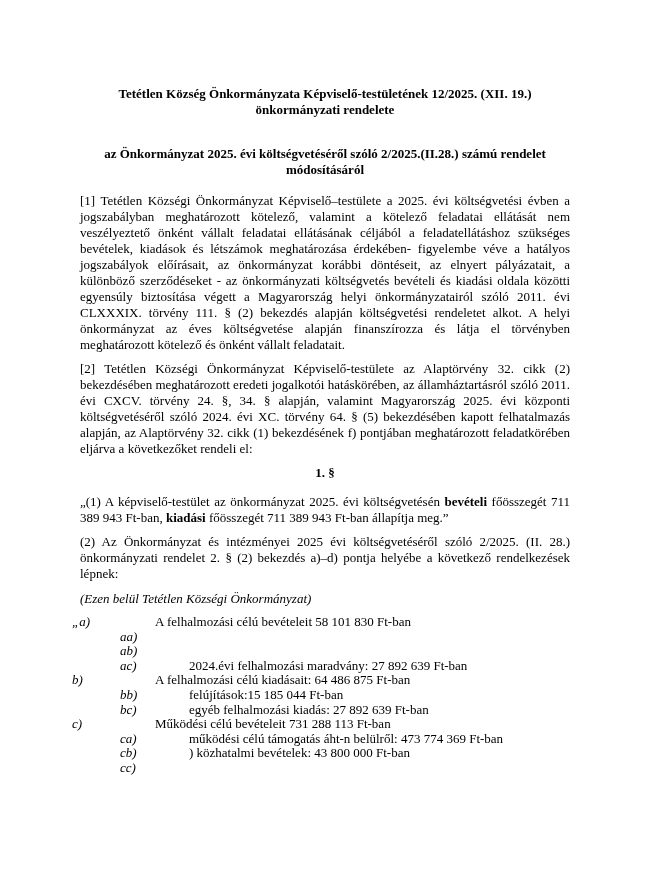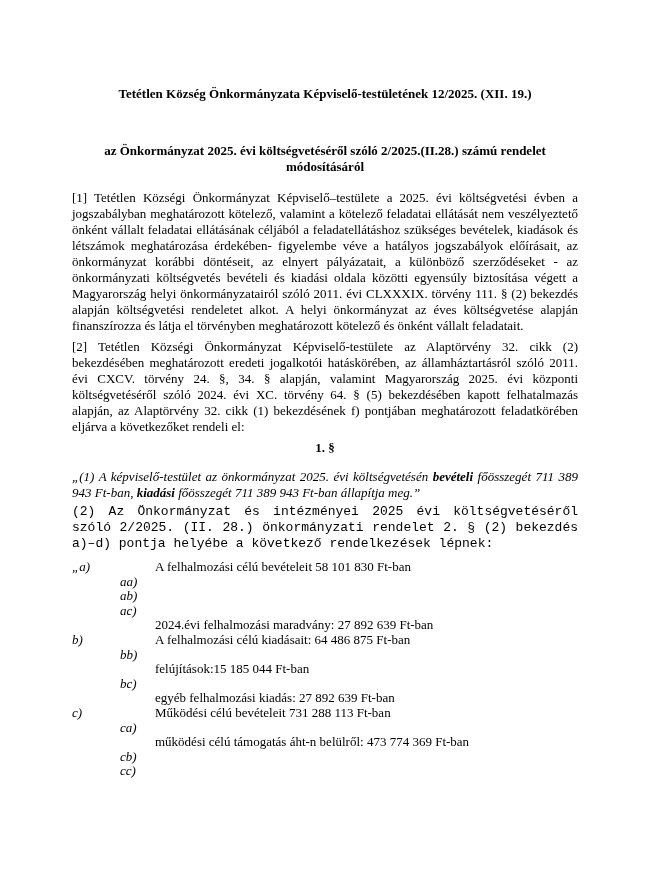--- a/index.html
+++ b/index.html
@@ -9,66 +9,68 @@
     background:#ffffff;color:#000000;
     font-family:"Liberation Serif","DejaVu Serif",serif;
     font-size:13px;
     box-sizing:border-box;
     padding:86px 72px 0 72px;
     overflow:hidden;
   }
   .title,.subtitle{
     font-weight:bold;text-align:center;line-height:16px;
   }
-  .subtitle{margin-top:41px;}
-  p{margin:0;}
+  .subtitle{margin-top:28px;}
+  p{margin:8px;}
   .just{text-align:justify;line-height:16px;}
   .mt-p1{margin-top:15px;}
   .mt-p2{margin-top:5px;}
   .sechead{
     margin-top:5px;margin-bottom:11px;
     text-align:center;font-weight:bold;line-height:16px;
   }
-  .mt-quote{margin-top:13px;font-style:italic;}
-  .mt-s1p2{margin-top:3px;font-family:Liberation Mono, monospace;}
+  .mt-quote{margin-top:13px;}
+  .mt-s1p2{margin-top:3px;}
   .note{margin-top:9px;font-style:italic;line-height:16px;}
   .list{margin-top:8px;}
   .li{display:flex;line-height:14.6px;}
   .mk{font-style:italic;flex:0 0 auto;}
   .l1 .mk{width:48px;}
-  .l2{padding-left:48px;flex-direction:column;}
+  .l2{padding-left:48px;}
   .l2 .mk{width:34px;}
   .tx{flex:1 1 auto;margin-left:35px;}
   b{font-weight:bold;}
 </style>
 </head>
 <body>
 
 <div class="page">
 
   <div class="title">
     <div>Tetétlen Község Önkormányzata Képviselő-testületének 12/2025. (XII. 19.)</div>
+    <div>önkormányzati rendelete</div>
   </div>
 
   <div class="subtitle">
     <div>az Önkormányzat 2025. évi költségvetéséről szóló 2/2025.(II.28.) számú rendelet</div>
     <div>módosításáról</div>
   </div>
 
   <p class="just mt-p1">[1] Tetétlen Községi Önkormányzat Képviselő–testülete a 2025. évi költségvetési évben a jogszabályban meghatározott kötelező, valamint a kötelező feladatai ellátását nem veszélyeztető önként vállalt feladatai ellátásának céljából a feladatellátáshoz szükséges bevételek, kiadások és létszámok meghatározása érdekében- figyelembe véve a hatályos jogszabályok előírásait, az önkormányzat korábbi döntéseit, az elnyert pályázatait, a különböző szerződéseket - az önkormányzati költségvetés bevételi és kiadási oldala közötti egyensúly biztosítása végett a Magyarország helyi önkormányzatairól szóló 2011. évi CLXXXIX. törvény 111. § (2) bekezdés alapján költségvetési rendeletet alkot. A helyi önkormányzat az éves költségvetése alapján finanszírozza és látja el törvényben meghatározott kötelező és önként vállalt feladatait.</p>
 
   <p class="just mt-p2">[2] Tetétlen Községi Önkormányzat Képviselő-testülete az Alaptörvény 32. cikk (2) bekezdésében meghatározott eredeti jogalkotói hatáskörében, az államháztartásról szóló 2011. évi CXCV. törvény 24. §, 34. § alapján, valamint Magyarország 2025. évi központi költségvetéséről szóló 2024. évi XC. törvény 64. § (5) bekezdésében kapott felhatalmazás alapján, az Alaptörvény 32. cikk (1) bekezdésének f) pontjában meghatározott feladatkörében eljárva a következőket rendeli el:</p>
 
   <div class="sechead">1. §</div>
 
 
   <p class="just mt-quote"><span>„(1) A képviselő-testület az önkormányzat 2025. évi költségvetésén </span><b>bevételi</b><span> főösszegét 711 389 943 Ft-ban, </span><b>kiadási</b><span> főösszegét 711 389 943 Ft-ban állapítja meg.”</span></p>
 
   <p class="just mt-s1p2">(2) Az Önkormányzat és intézményei 2025 évi költségvetéséről szóló 2/2025. (II. 28.) önkormányzati rendelet 2. § (2) bekezdés a)–d) pontja helyébe a következő rendelkezések lépnek:</p>
 
+  <p class="note">(Ezen belül Tetétlen Községi Önkormányzat)</p>
 
   <div class="list">
 
     <div class="li l1">
       <span class="mk">„a)</span>
       <span class="tx">A felhalmozási célú bevételeit 58 101 830 Ft-ban</span>
     </div>
     <div class="li l2">
       <span class="mk">aa)</span>
     </div>
@@ -94,20 +96,21 @@
     <div class="li l1">
       <span class="mk">c)</span>
       <span class="tx">Működési célú bevételeit 731 288 113 Ft-ban</span>
     </div>
     <div class="li l2">
       <span class="mk">ca)</span>
       <span class="tx">működési célú támogatás áht-n belülről: 473 774 369 Ft-ban</span>
     </div>
     <div class="li l2">
       <span class="mk">cb)</span>
+      <span class="tx">) közhatalmi bevételek: 43 800 000 Ft-ban</span>
     </div>
     <div class="li l2">
       <span class="mk">cc)</span>
     </div>
 
   </div>
 
 </div>
 
 </body></html>

